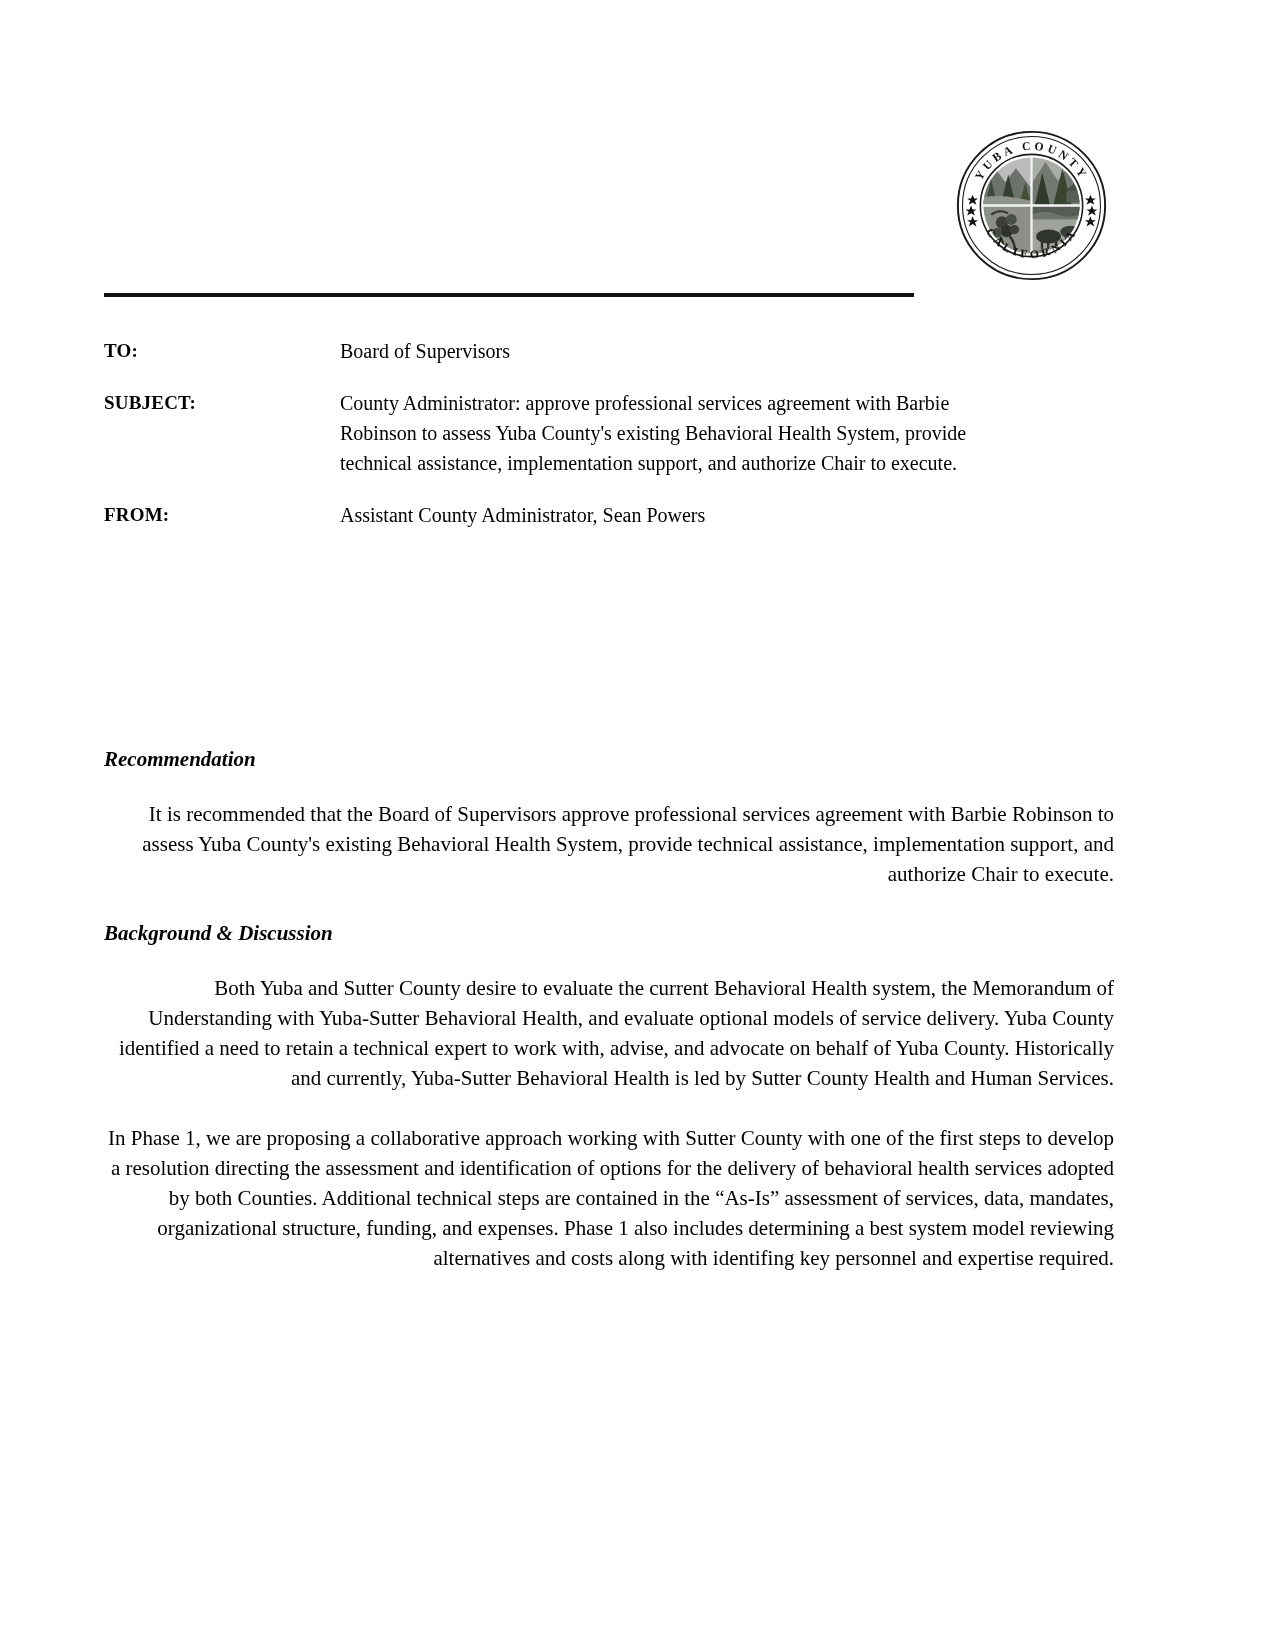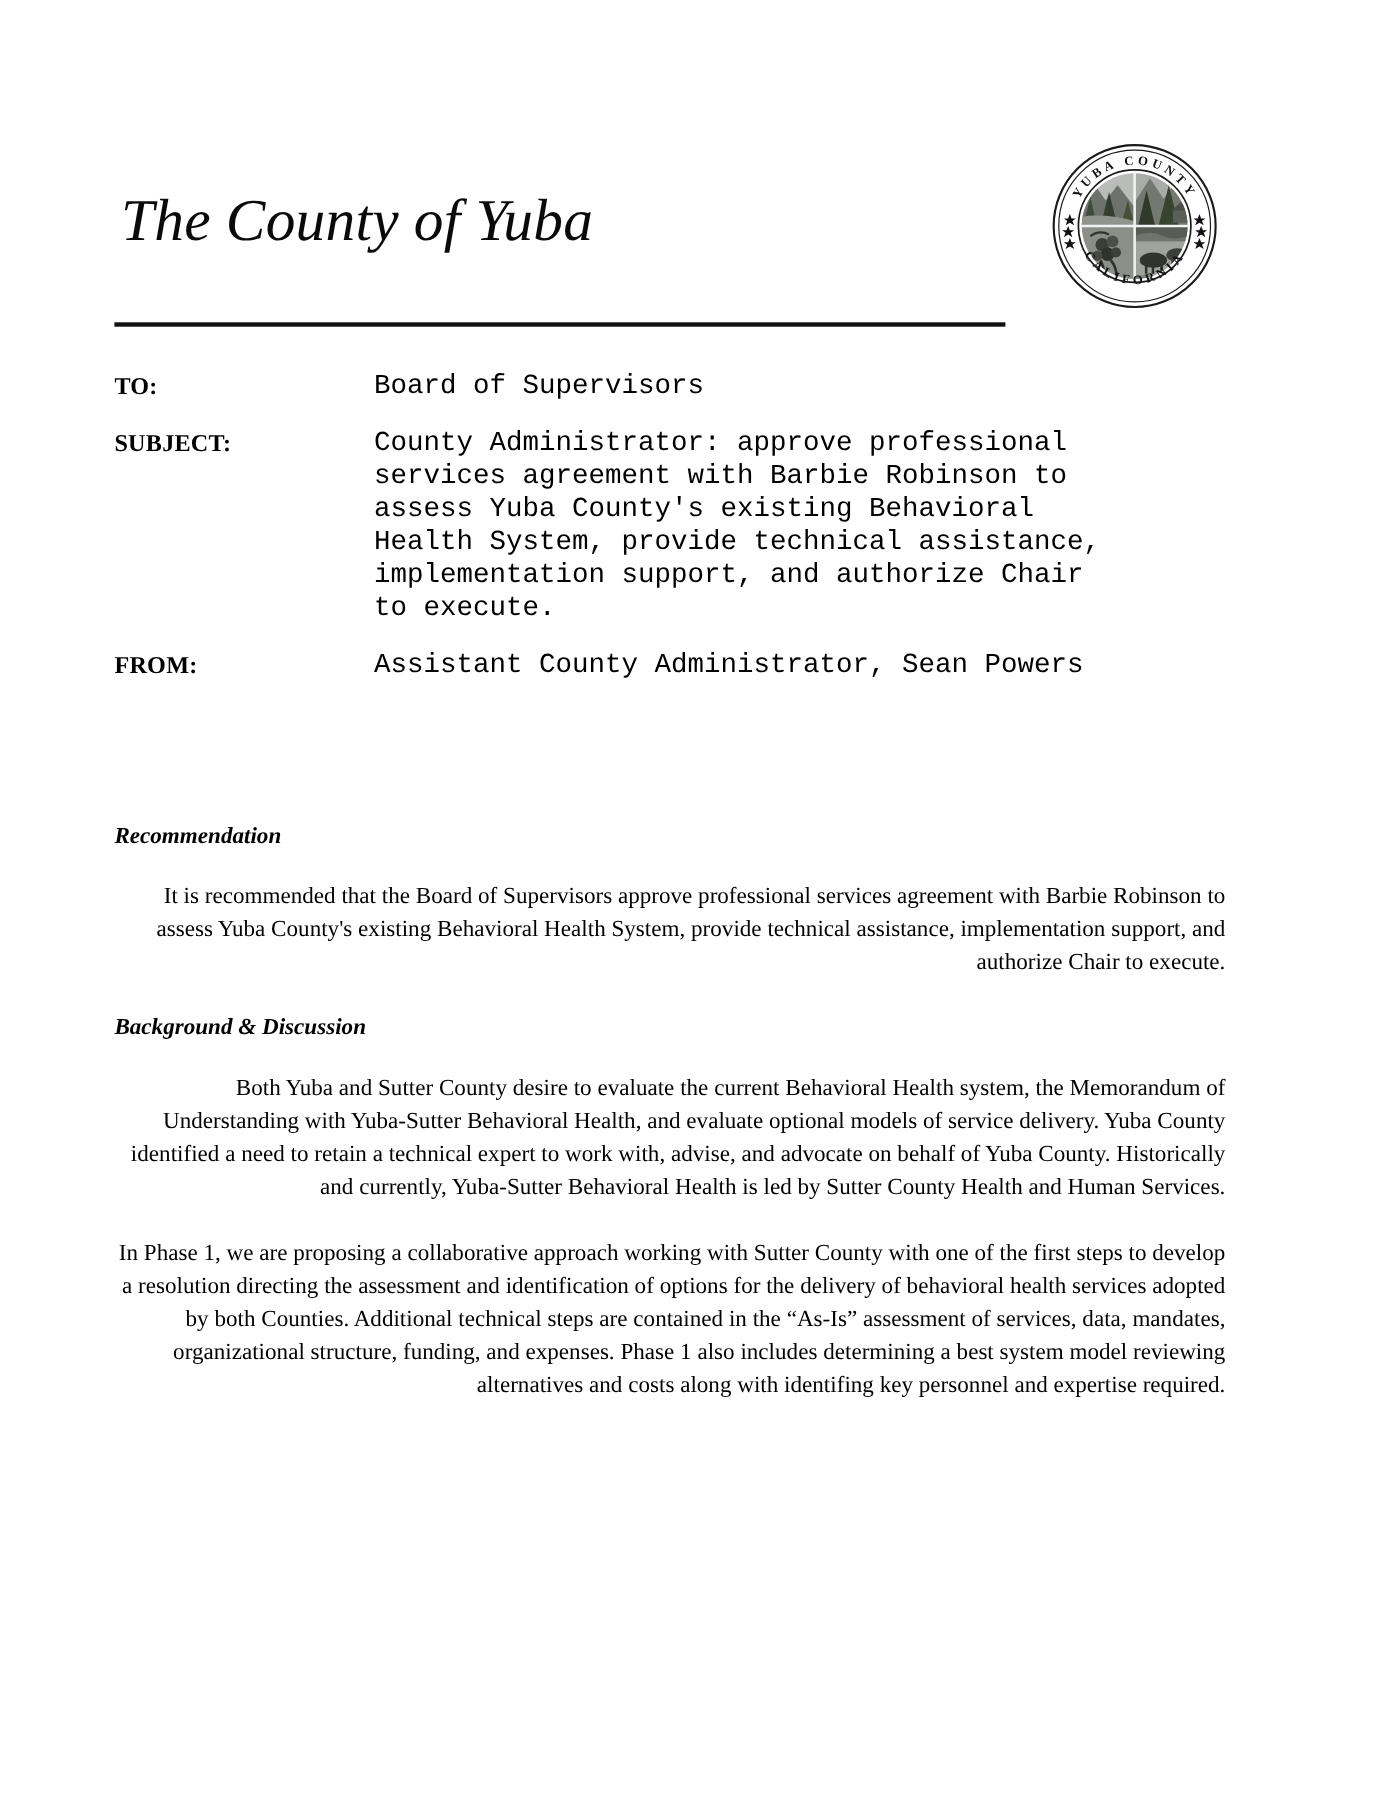--- a/index.html
+++ b/index.html
@@ -73,30 +73,29 @@
     width: 1010px;
   }
   .memo-row {
     display: flex;
     align-items: flex-start;
     margin-bottom: 22px;
   }
   .memo-label {
     flex: 0 0 236px;
     font-weight: bold;
-    font-size: 22px;
+    font-size: 19px;
     line-height: 30px;
     letter-spacing: 0.2px;
   }
   .memo-value {
     flex: 1 1 auto;
-    font-size: 25px;
+    font-size: 20px;
     line-height: 30px;
     max-width: 672px;
-    font-family: Liberation Mono, monospace;
   }
   .memo-row.subject .memo-value {
     max-width: 672px;
   }
 
   
   .body {
     position: absolute;
     left: 104px;
     top: 745px;
@@ -122,21 +121,20 @@
     margin-top: 6px;
   }
 </style>
 </head>
 <body>
 
 <div class="page">
 
   <div class="letterhead">
 
-    <div class="letterhead-title">The County of Yuba</div>
 
     <div class="seal-wrap">
       <svg class="seal" viewBox="0 0 200 200">
         <defs>
           <path id="arcTop" d="M 28,100 A 72,72 0 0 1 172,100" fill="none"></path>
           <path id="arcBottom" d="M 32,100 A 68,68 0 0 0 168,100" fill="none"></path>
           <clipPath id="innerClip">
             <circle cx="100" cy="100" r="62"></circle>
           </clipPath>
         </defs>

